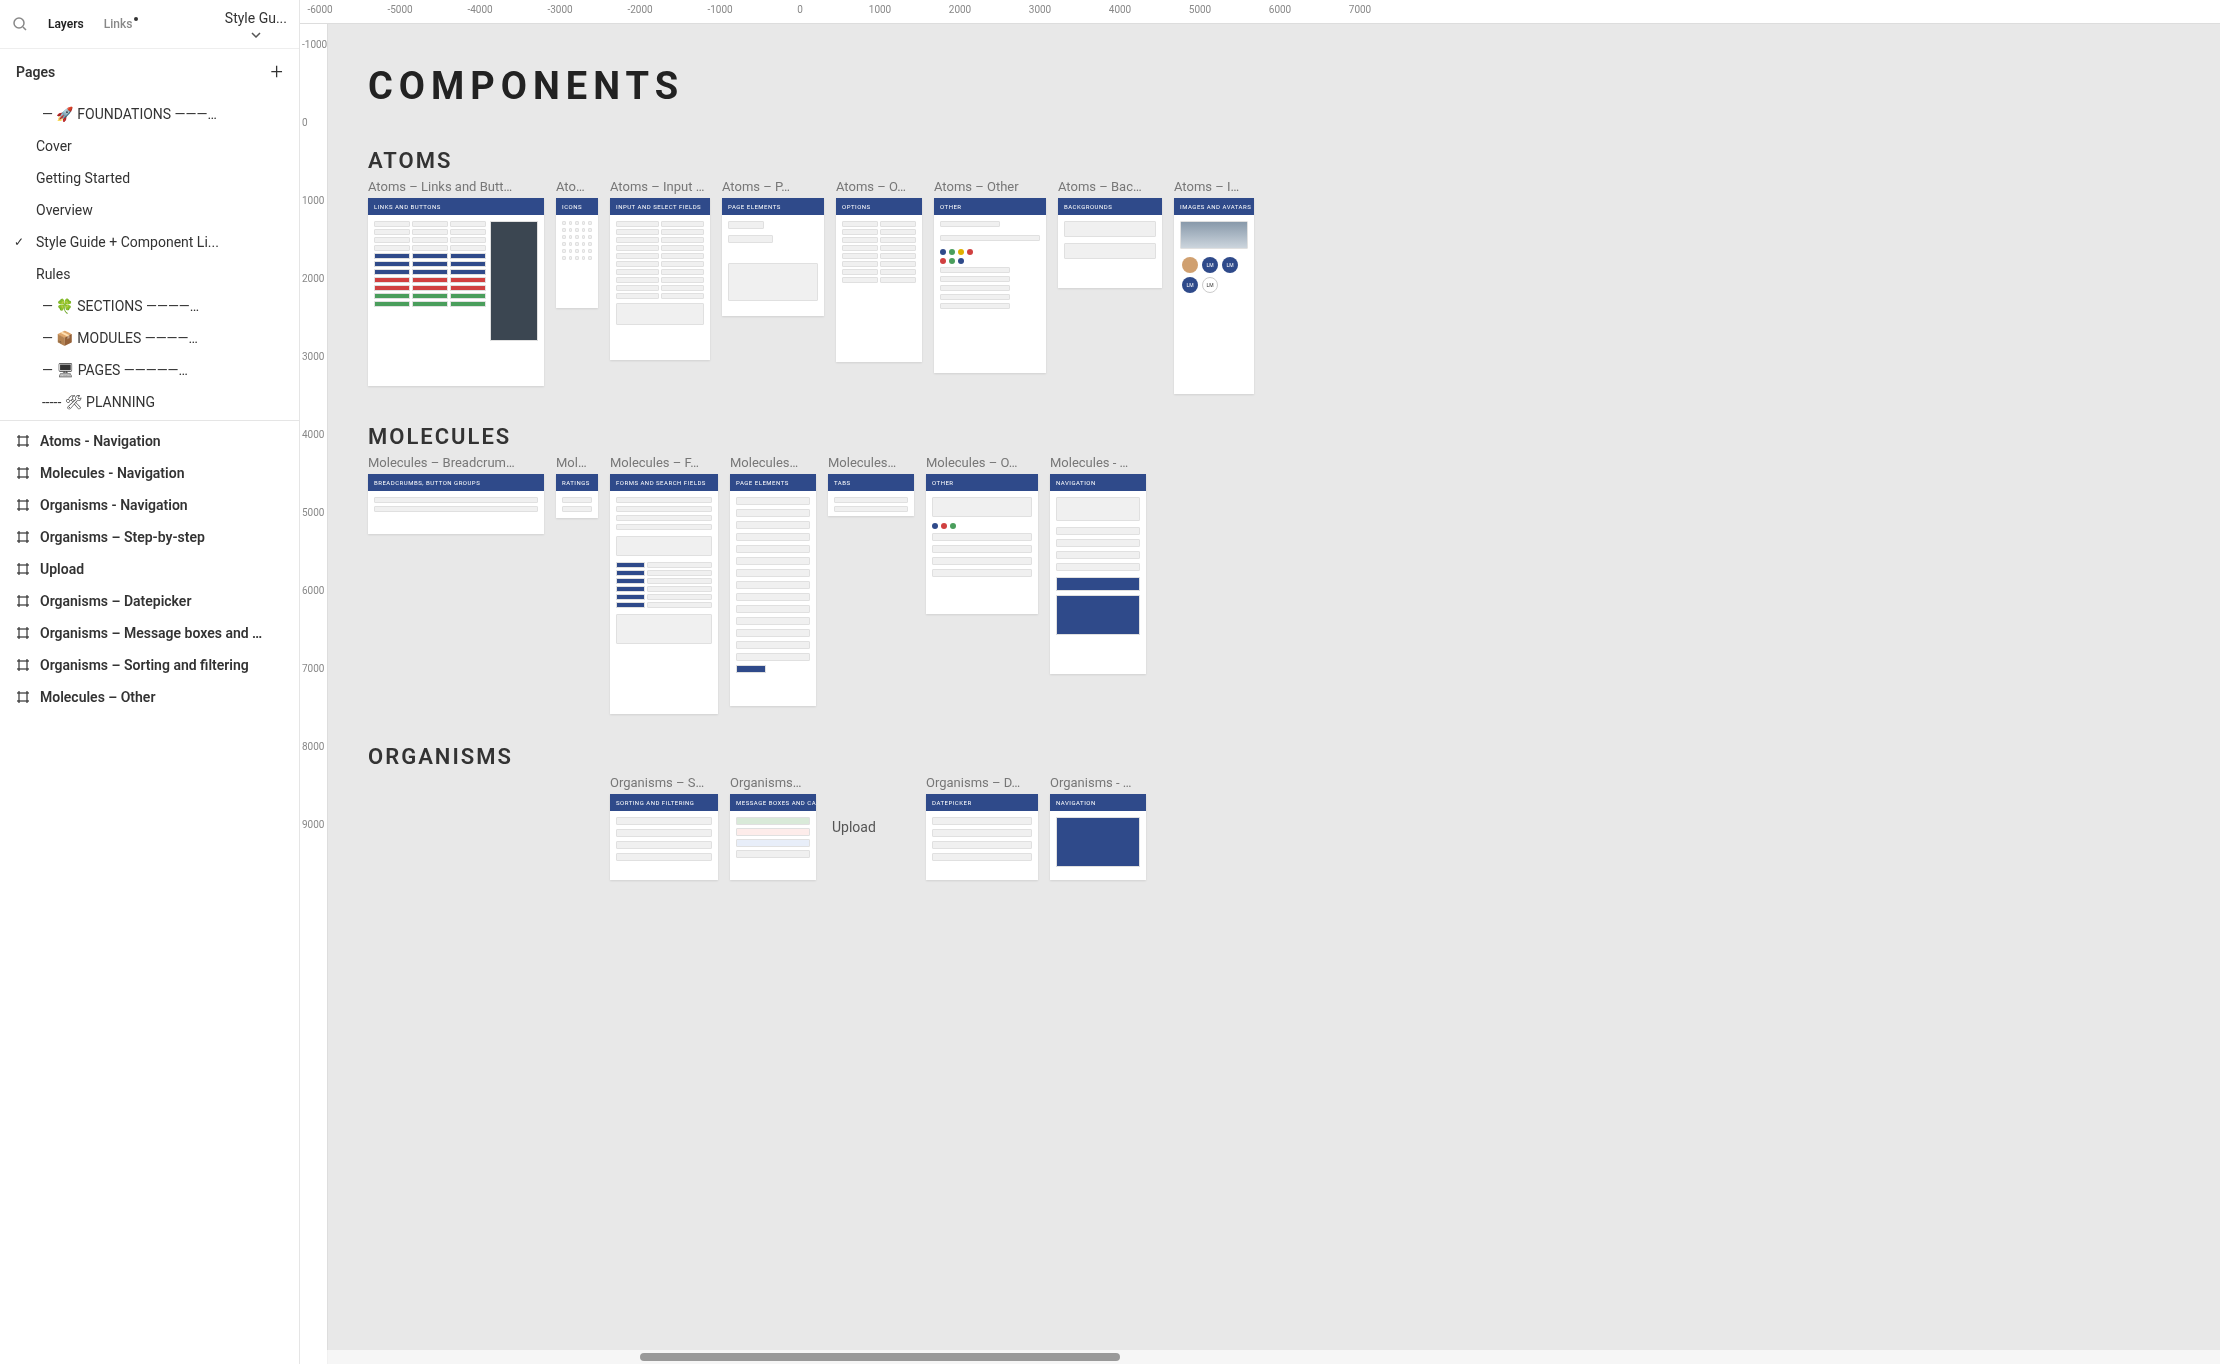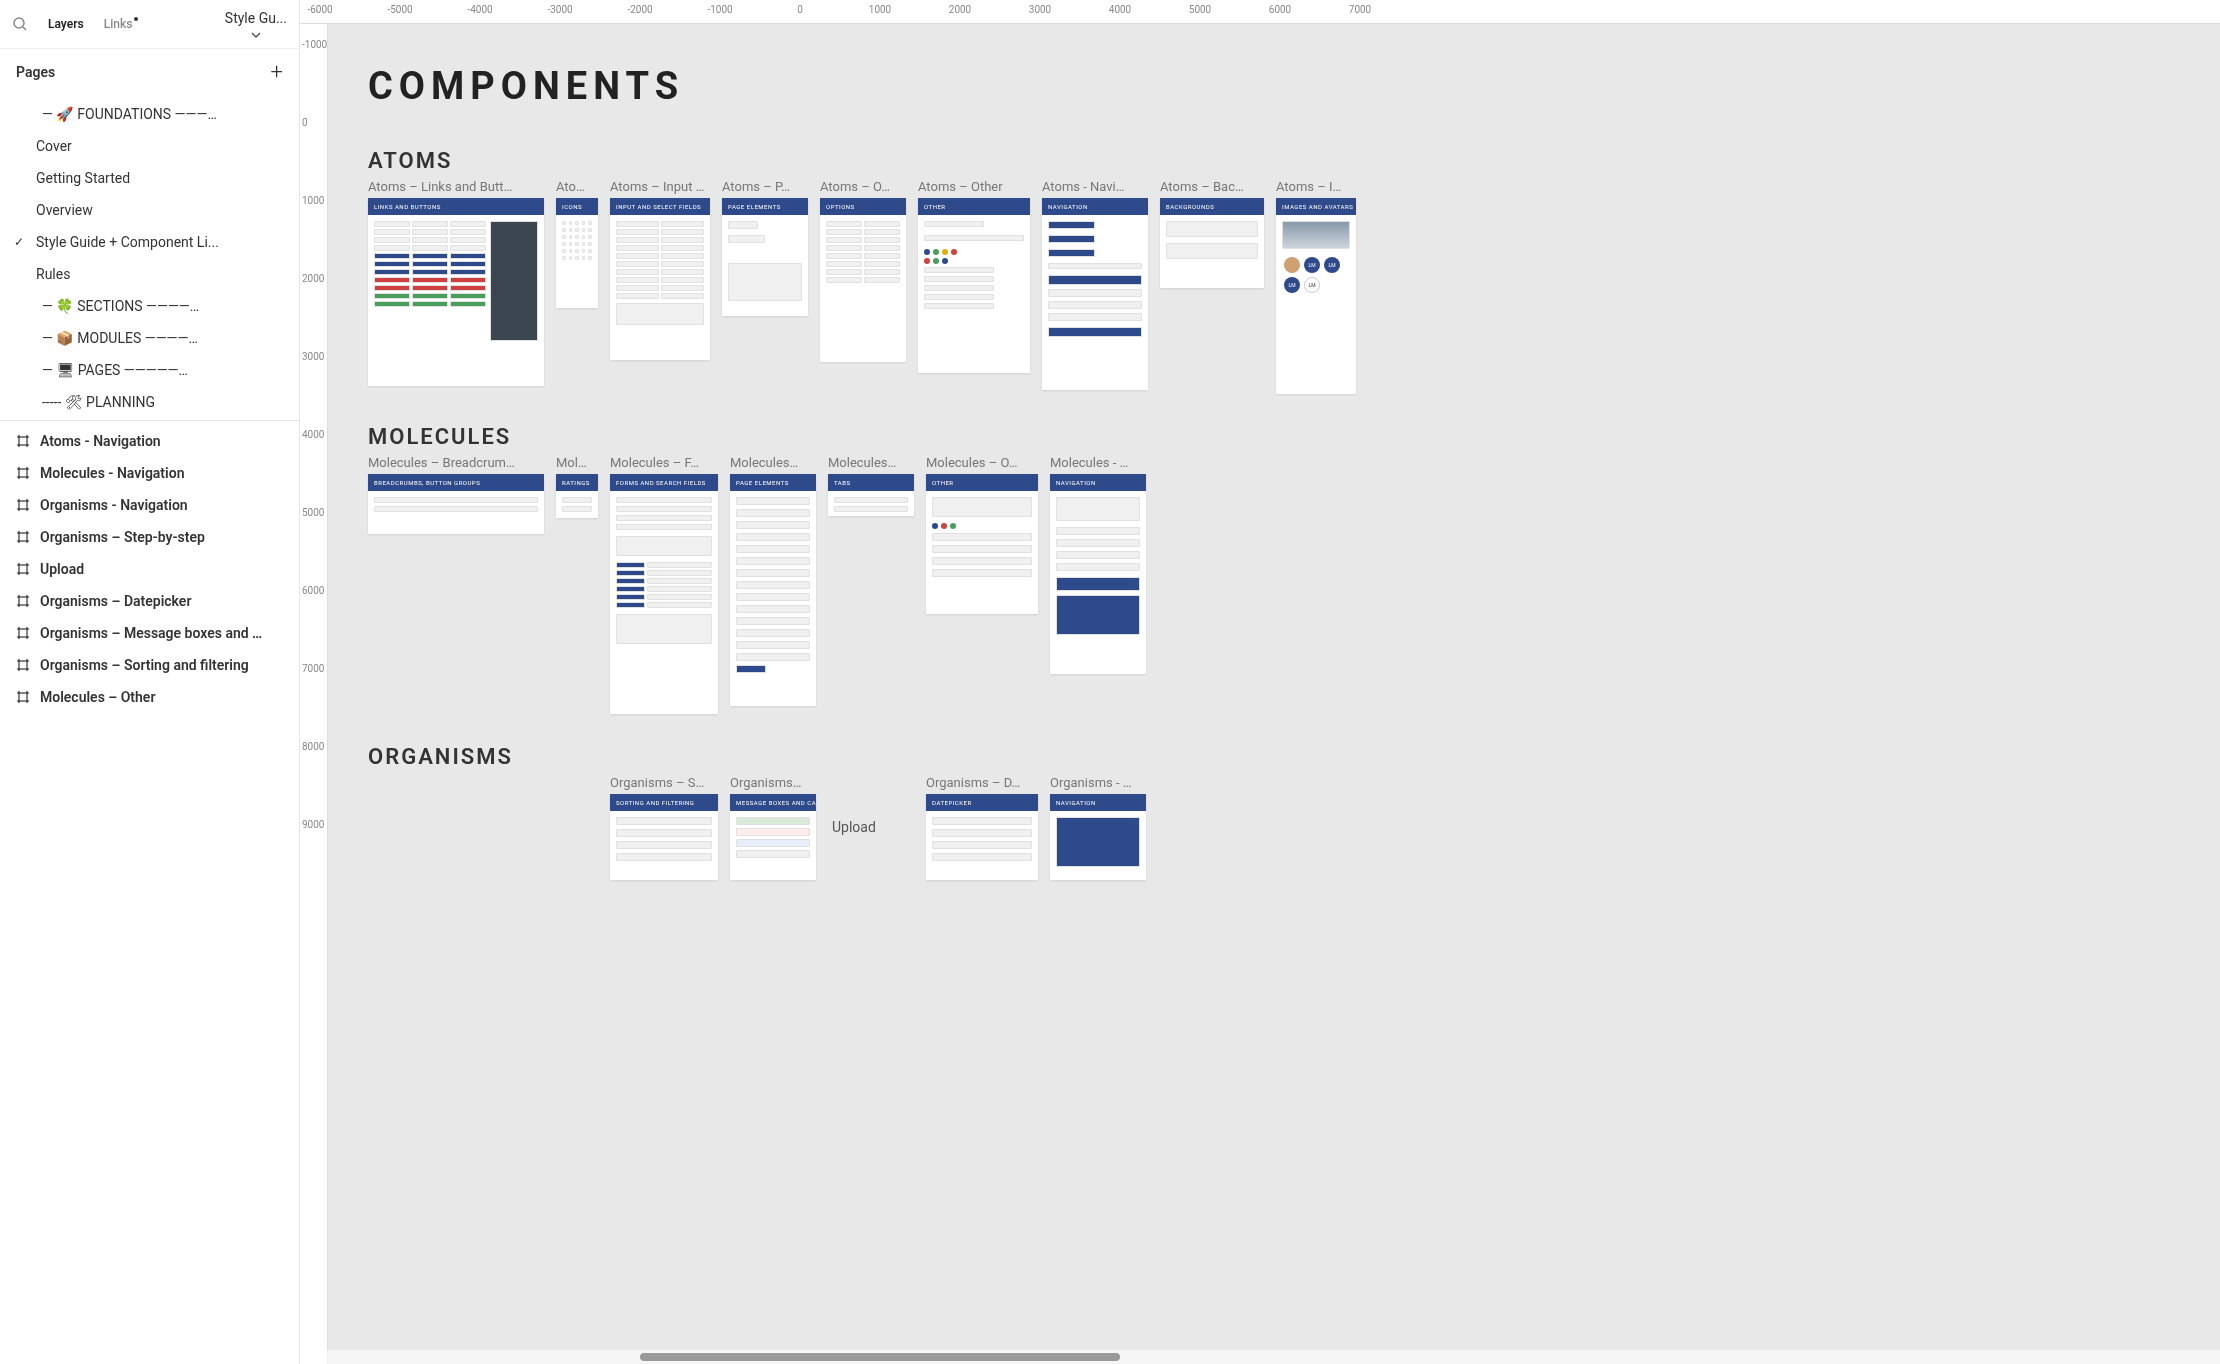--- a/index.html
+++ b/index.html
@@ -422,21 +422,21 @@
                       <div class="ph"></div>
                     </div>
                     <div class="ph-row">
                       <div class="ph"></div>
                       <div class="ph"></div>
                     </div>
                     <div class="ph" style="height:22px;margin-top:4px"></div>
                   </div>
                 </div>
               </div>
-              <div class="frame" style="width: 86px;">
+              <div class="frame" style="width: 102px;">
                 <div class="frame-label" style="max-width: 86px;">Atoms – P…</div>
                 <div class="frame-card" style="height: 118px;">
                   <div class="frame-header">PAGE ELEMENTS</div>
                   <div class="frame-body">
                     <div class="ph" style="height:8px;width:40%;margin-bottom:6px"></div>
                     <div class="ph" style="height:8px;width:50%;margin-bottom:20px"></div>
                     <div class="ph" style="height:38px"></div>
                   </div>
                 </div>
               </div>
@@ -496,37 +496,20 @@
                     <div class="dot-row">
                       <span class="dot" style="background:#d04040"></span>
                       <span class="dot" style="background:#4a9e5c"></span>
                       <span class="dot" style="background:#2f4a8a"></span>
                     </div>
                     <div class="ph" style="height:6px;margin:3px 0;width:70%"></div>
                     <div class="ph" style="height:6px;margin:3px 0;width:70%"></div>
                     <div class="ph" style="height:6px;margin:3px 0;width:70%"></div>
                     <div class="ph" style="height:6px;margin:3px 0;width:70%"></div>
                     <div class="ph" style="height:6px;margin:3px 0;width:70%"></div>
-                  </div>
-                </div>
-              </div>
-              <div class="frame" style="width: 106px;">
-                <div class="frame-label" style="max-width: 106px;">Atoms - Navi…</div>
-                <div class="frame-card" style="height: 192px;">
-                  <div class="frame-header">NAVIGATION</div>
-                  <div class="frame-body">
-                    <div class="ph ph-blue" style="height:8px;width:50%;margin-bottom:6px"></div>
-                    <div class="ph ph-blue" style="height:8px;width:50%;margin-bottom:6px"></div>
-                    <div class="ph ph-blue" style="height:8px;width:50%;margin-bottom:6px"></div>
-                    <div class="ph" style="height:6px;margin:6px 0"></div>
-                    <div class="ph ph-blue" style="height:10px;margin-bottom:4px"></div>
-                    <div class="ph" style="height:8px;margin:4px 0"></div>
-                    <div class="ph" style="height:8px;margin:4px 0"></div>
-                    <div class="ph" style="height:8px;margin:4px 0"></div>
-                    <div class="ph ph-blue" style="height:10px;margin-top:6px"></div>
                   </div>
                 </div>
               </div>
               <div class="frame" style="width: 104px;">
                 <div class="frame-label" style="max-width: 104px;">Atoms – Bac…</div>
                 <div class="frame-card" style="height: 90px;">
                   <div class="frame-header">BACKGROUNDS</div>
                   <div class="frame-body">
                     <div class="ph" style="height:16px;margin-bottom:6px"></div>
                     <div class="ph" style="height:16px"></div>

